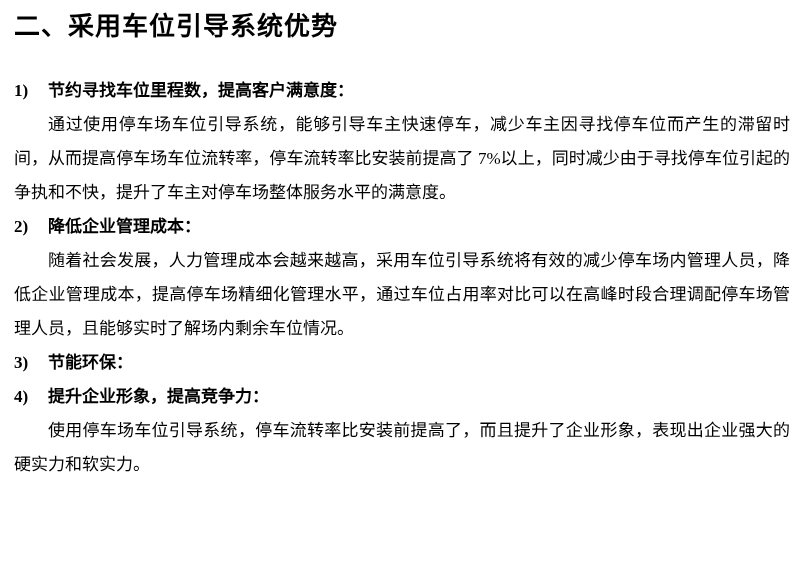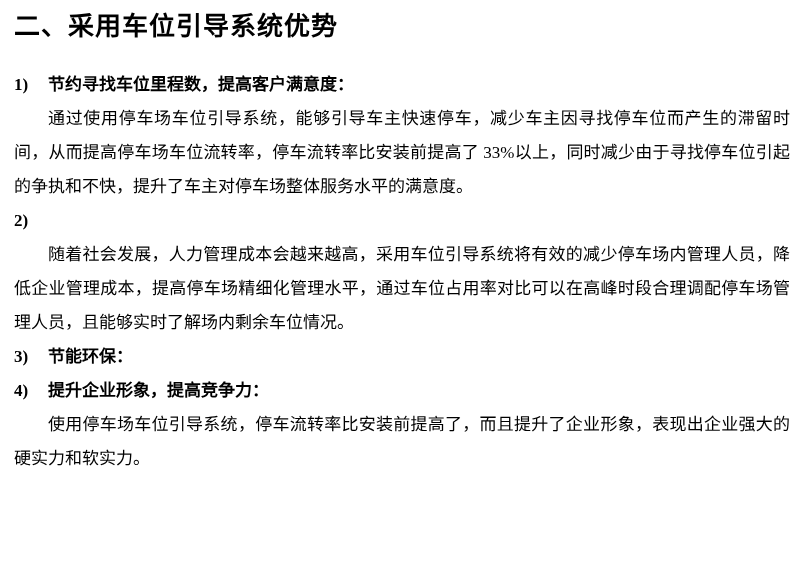--- a/index.html
+++ b/index.html
@@ -15,21 +15,21 @@
     width: 800px;
     height: 578px;
     padding: 8px 10px 0 14px;
     background: #ffffff;
   }
   .doc-title {
     font-size: 26px;
     font-weight: bold;
     line-height: 38px;
     letter-spacing: 1px;
-    margin-bottom: 22px;
+    margin-bottom: 28px;
     color: #000000;
   }
   .section { }
   .section-heading {
     font-weight: bold;
     font-size: 17px;
     line-height: 34px;
     display: flex;
   }
   .section-number {
@@ -50,26 +50,27 @@
 
 <div class="page">
 
   <h1 class="doc-title">二、采用车位引导系统优势</h1>
 
   <section class="section">
     <div class="section-heading">
       <span class="section-number">1)</span>
       <span class="section-heading-text">节约寻找车位里程数，提高客户满意度：</span>
     </div>
-    <p class="section-body">通过使用停车场车位引导系统，能够引导车主快速停车，减少车主因寻找停车位而产生的滞留时间，从而提高停车场车位流转率，停车流转率比安装前提高了 33%以上，同时减少由于寻找停车位引起的争执和不快，提升了车主对停车场整体服务水平的满意度。</p>
+    <p class="section-body">通过使用停车场车位引导系统，能够引导车主快速停车，减少车主因寻找停车位而产生的滞留时间，从而提高停车场车位流转率，停车流转率比安装前提高了 7%以上，同时减少由于寻找停车位引起的争执和不快，提升了车主对停车场整体服务水平的满意度。</p>
   </section>
 
   <section class="section">
     <div class="section-heading">
       <span class="section-number">2)</span>
+      <span class="section-heading-text">降低企业管理成本：</span>
     </div>
     <p class="section-body">随着社会发展，人力管理成本会越来越高，采用车位引导系统将有效的减少停车场内管理人员，降低企业管理成本，提高停车场精细化管理水平，通过车位占用率对比可以在高峰时段合理调配停车场管理人员，且能够实时了解场内剩余车位情况。</p>
   </section>
 
   <section class="section">
     <div class="section-heading">
       <span class="section-number">3)</span>
       <span class="section-heading-text">节能环保：</span>
     </div>
   </section>

